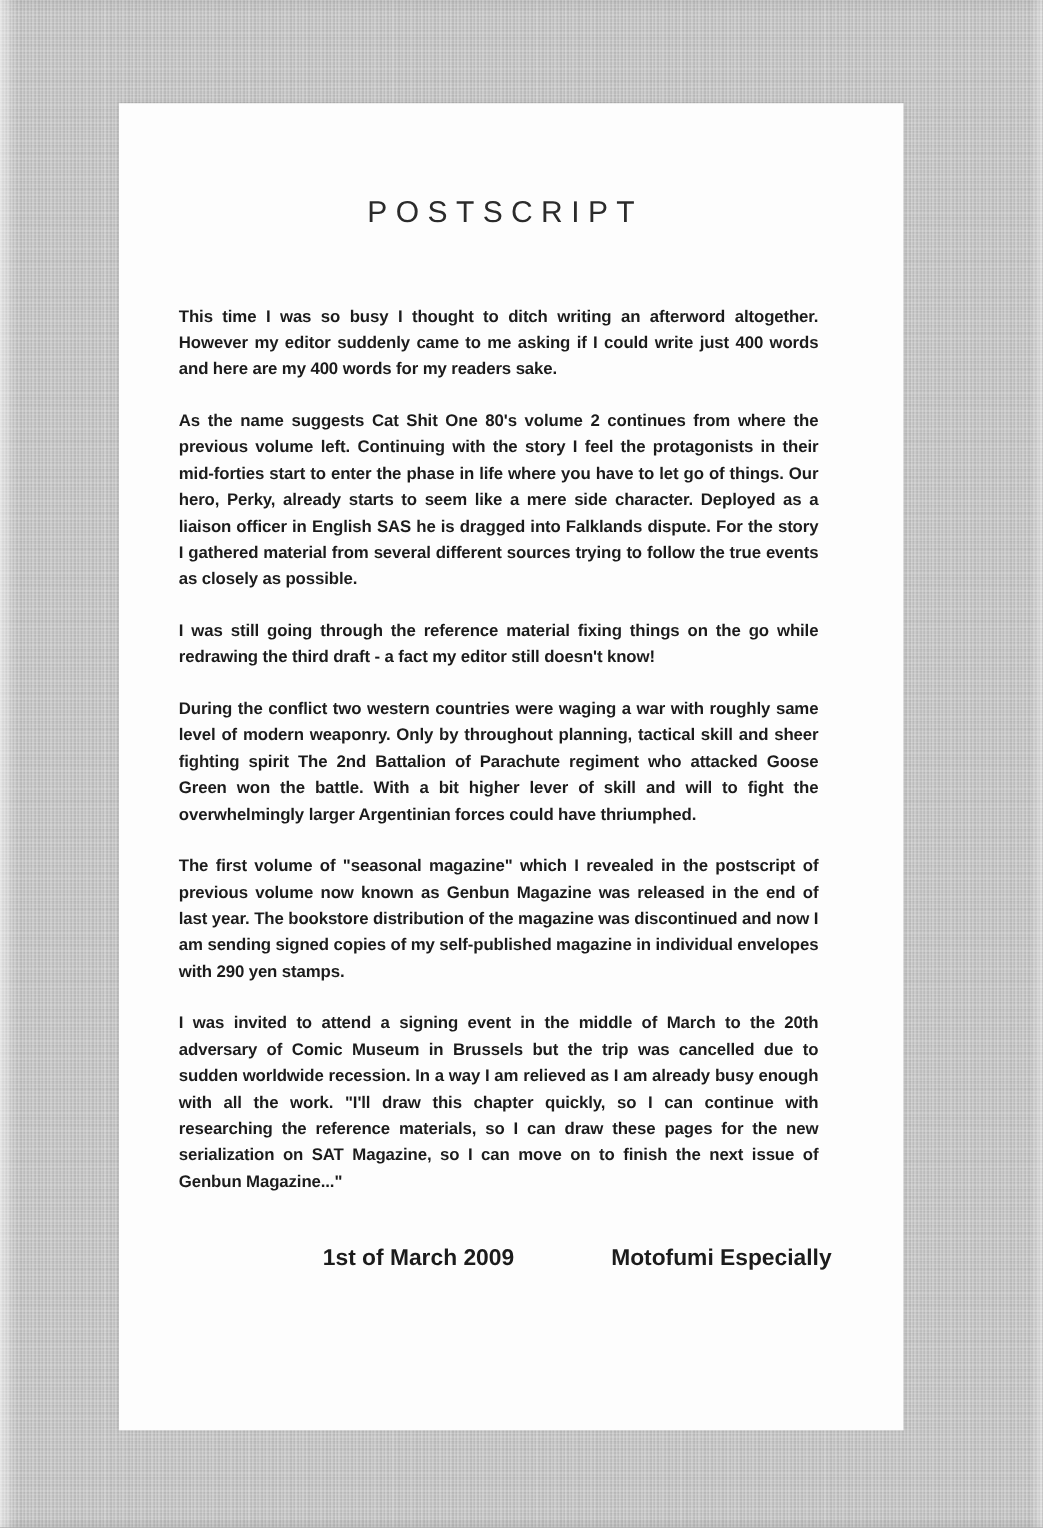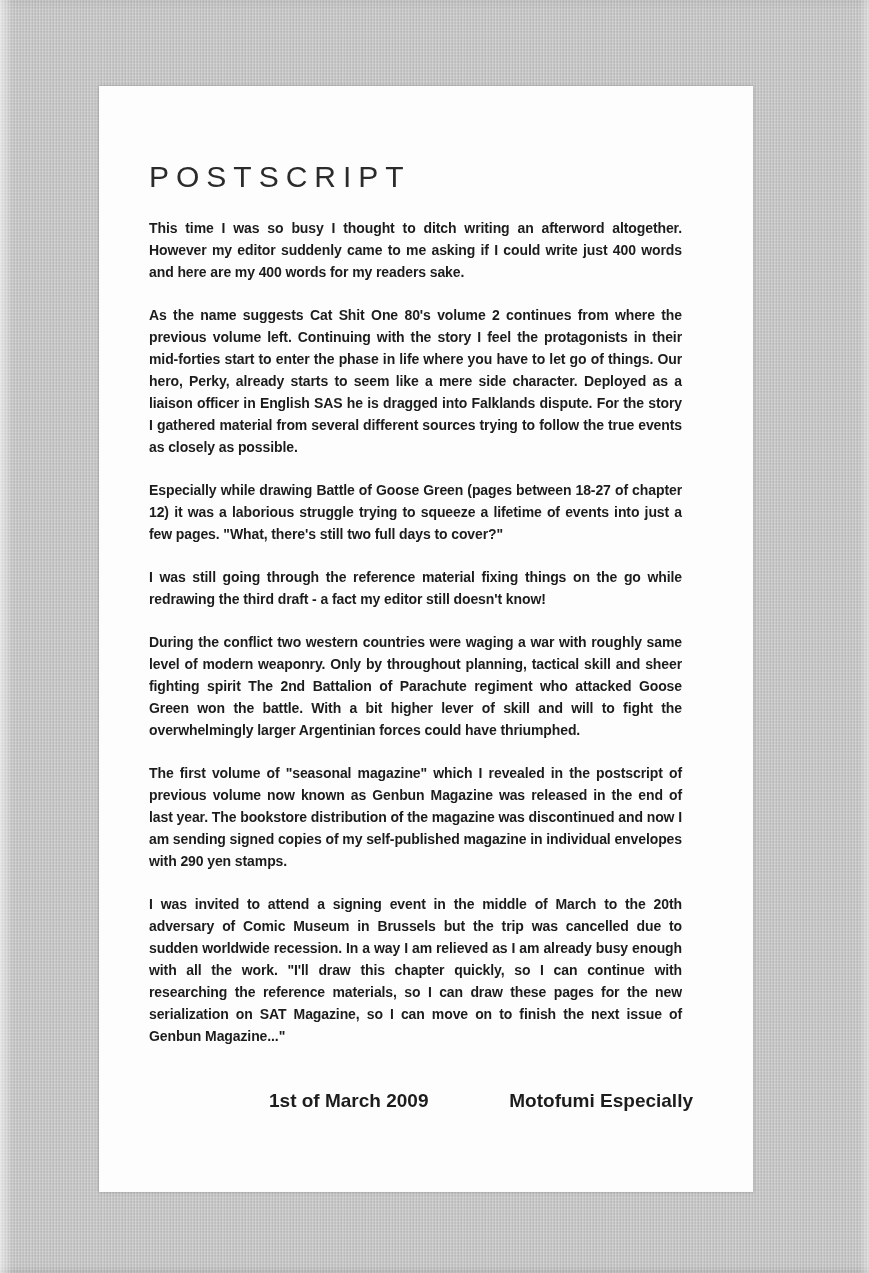--- a/index.html
+++ b/index.html
@@ -29,26 +29,27 @@
     left: 99px;
     top: 86px;
     width: 654px;
     height: 1106px;
     box-sizing: border-box;
     padding: 76px 60px 0 50px;
     background: #fdfdfd;
     box-shadow: 0 0 3px rgba(0,0,0,.22);
   }
   .title {
-    margin: 0 0 25px 0;
+    margin: 0 0 60px 0;
     font-family: "Liberation Sans", sans-serif;
     font-weight: 400;
-    font-size: 30px;
+    font-size: 25px;
     line-height: 30px;
     letter-spacing: 7px;
+    text-align: center;
     color: #2b2b2b;
   }
   .body p {
     margin: 0 11px 21px 0;
     font-family: "Liberation Sans", sans-serif;
     font-weight: 700;
     font-size: 14px;
     line-height: 22px;
     letter-spacing: -0.1px;
     color: #1c1c1c;
@@ -71,21 +72,20 @@
 </style>
 </head>
 <body>
 
 <div class="scan">
   <div class="paper">
     <h1 class="title">POSTSCRIPT</h1>
     <div class="body">
       <p>This time I was so busy I thought to ditch writing an afterword altogether. However my editor suddenly came to me asking if I could write just 400 words and here are my 400 words for my readers sake.</p>
       <p>As the name suggests Cat Shit One 80's volume 2 continues from where the previous volume left. Continuing with the story I feel the protagonists in their mid-forties start to enter the phase in life where you have to let go of things. Our hero, Perky, already starts to seem like a mere side character. Deployed as a liaison officer in English SAS he is dragged into Falklands dispute. For the story I gathered material from several different sources trying to follow the true events as closely as possible.</p>
-      <p>Especially while drawing Battle of Goose Green (pages between 18-27 of chapter 12) it was a laborious struggle trying to squeeze a lifetime of events into just a few pages. "What, there's still two full days to cover?"</p>
       <p>I was still going through the reference material fixing things on the go while redrawing the third draft - a fact my editor still doesn't know!</p>
       <p>During the conflict two western countries were waging a war with roughly same level of modern weaponry. Only by throughout planning, tactical skill and sheer fighting spirit The 2nd Battalion of Parachute regiment who attacked Goose Green won the battle. With a bit higher lever of skill and will to fight the overwhelmingly larger Argentinian forces could have thriumphed.</p>
       <p>The first volume of "seasonal magazine" which I revealed in the postscript of previous volume now known as Genbun Magazine was released in the end of last year. The bookstore distribution of the magazine was discontinued and now I am sending signed copies of my self-published magazine in individual envelopes with 290 yen stamps.</p>
       <p>I was invited to attend a signing event in the middle of March to the 20th adversary of Comic Museum in Brussels but the trip was cancelled due to sudden worldwide recession. In a way I am relieved as I am already busy enough with all the work. "I'll draw this chapter quickly, so I can continue with researching the reference materials, so I can draw these pages for the new serialization on SAT Magazine, so I can move on to finish the next issue of Genbun Magazine..."</p>
     </div>
     <div class="signature">
       <span>1st of March 2009</span>
       <span>Motofumi Especially</span>
     </div>
   </div>

